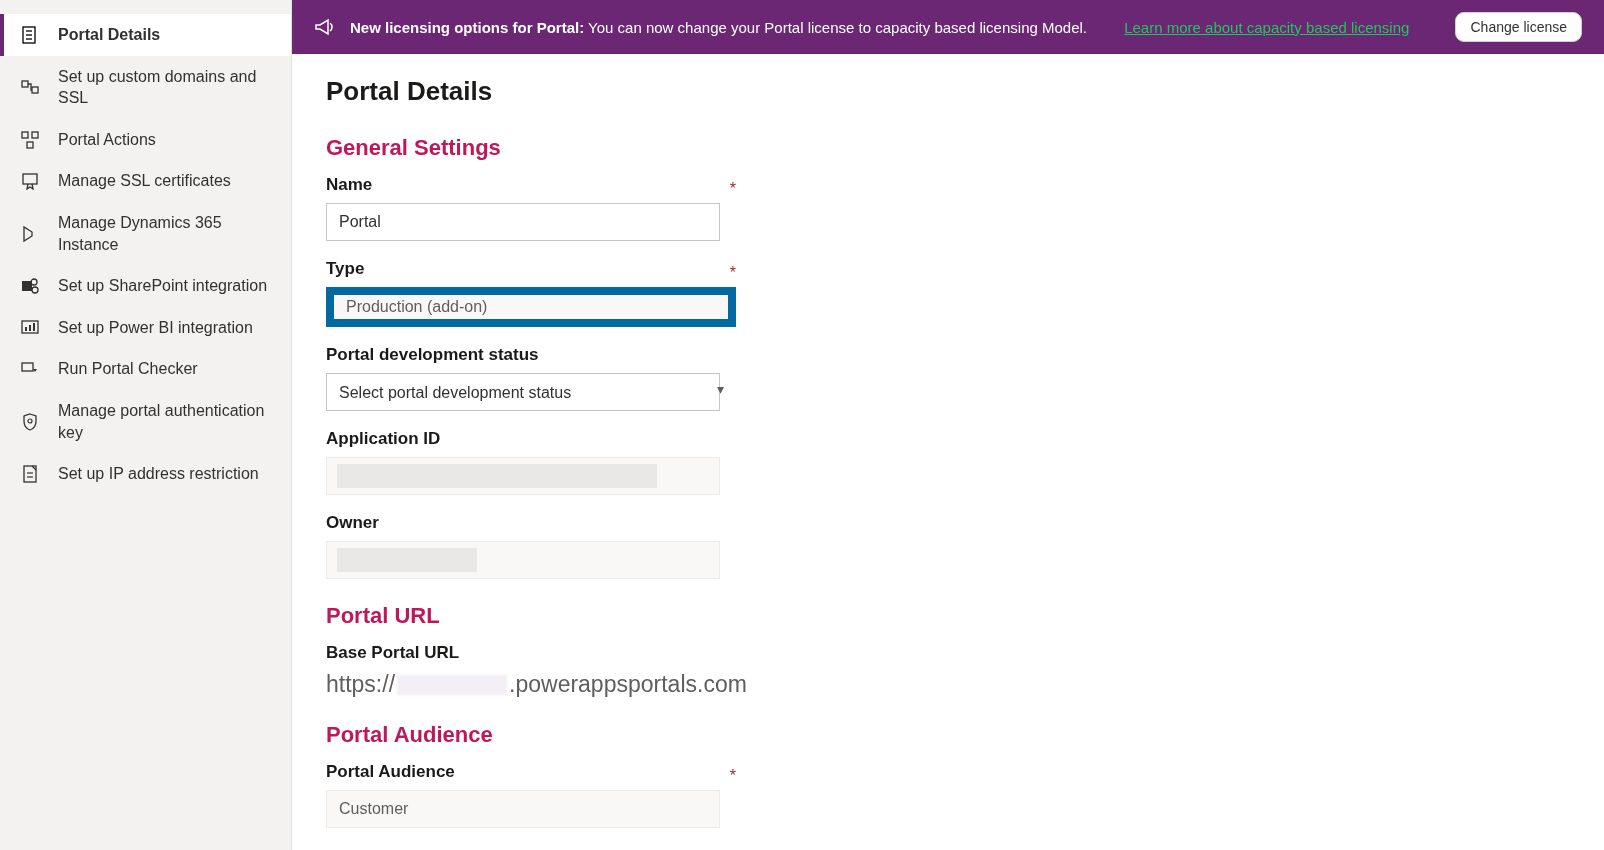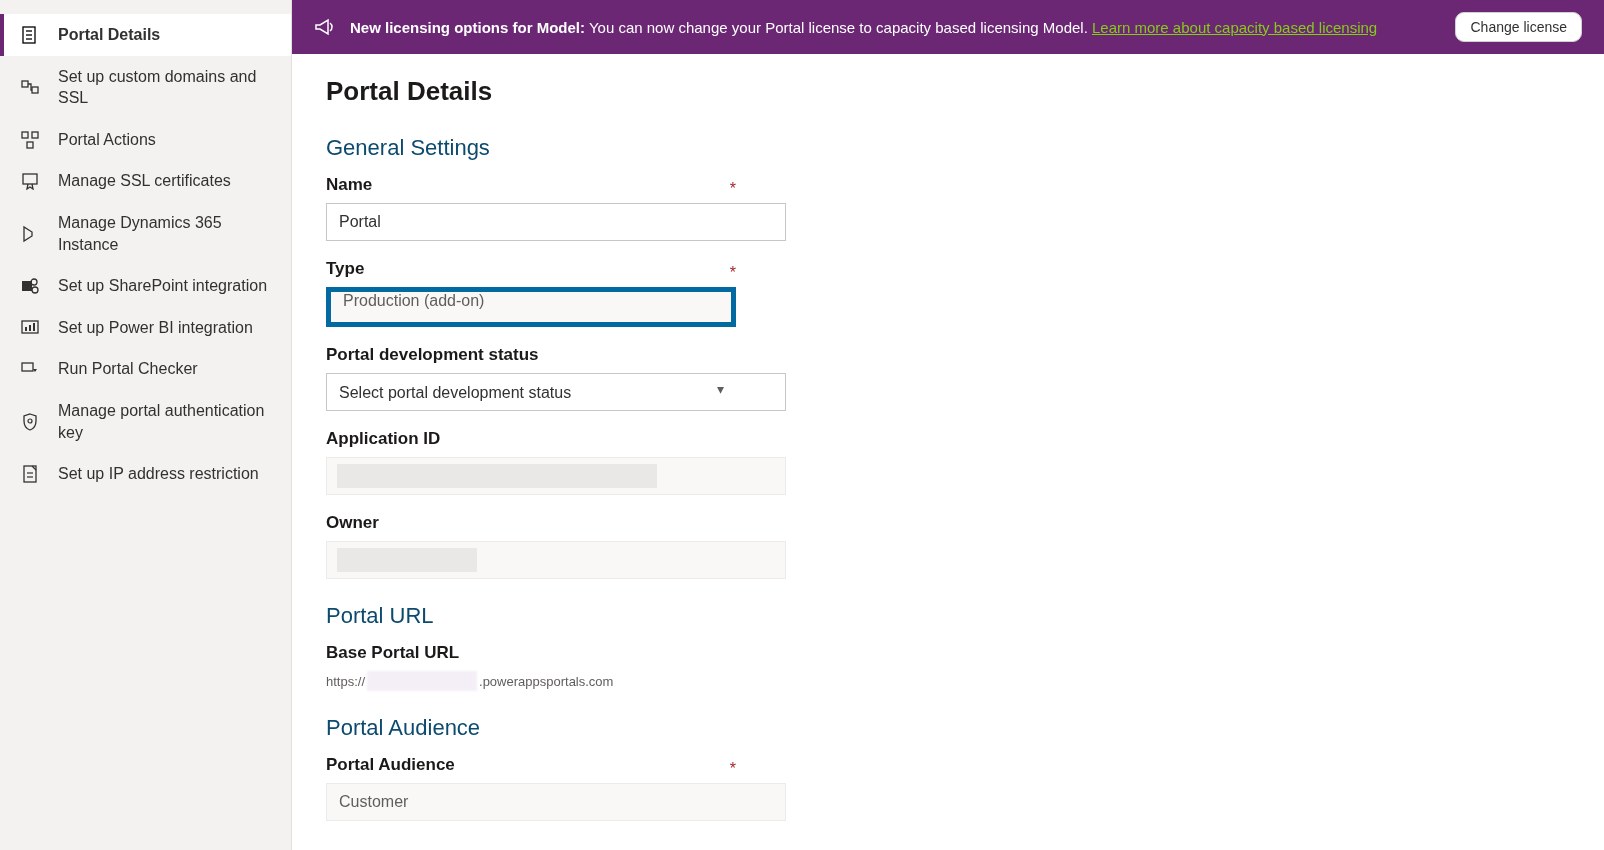--- a/index.html
+++ b/index.html
@@ -7,41 +7,41 @@
 .sidebar { width: 292px; background: #f3f2f1; height: 100%; border-right: 1px solid #e1dfdd; padding-top: 14px; }
 .sidebar-item { display: flex; align-items: center; padding: 10px 14px 10px 20px; cursor: pointer; color: #323130; font-size: 16px; line-height: 1.35; }
 .sidebar-item.active { background: #fff; border-left: 4px solid #6b2774; padding-left: 16px; font-weight: 600; }
 .sidebar-item .icon { width: 20px; height: 20px; margin-right: 18px; flex-shrink: 0; display: inline-flex; align-items: center; justify-content: center; color: #323130; }
 .sidebar-item.active .icon { color: #000; }
 .main { flex: 1; display: flex; flex-direction: column; height: 100%; }
 .banner { background: #6b2774; color: #fff; padding: 12px 22px; display: flex; align-items: center; font-size: 15px; }
 .banner .mega-icon { margin-right: 14px; display: inline-flex; }
 .banner .msg { flex: 1; }
 .banner .msg strong { font-weight: 700; }
-.banner a { color: #84cc16; text-decoration: underline; }
+.banner a { color: #22c55e; text-decoration: underline; margin-left: 33px; }
 .banner button { background: #fff; border: 1px solid #d1d1d1; border-radius: 9px; padding: 6px 14px; font-size: 14px; color: #323130; cursor: pointer; margin-left: 16px; }
 .content { padding: 22px 34px; overflow-y: auto; flex: 1; }
 h1.page-title { font-size: 26px; font-weight: 600; margin-bottom: 28px; color: #1b1a19; }
-h2.section-title { font-size: 22px; font-weight: 400; margin-bottom: 14px; color: #0c4a6e; }
+h2.section-title { font-size: 22px; font-weight: 700; margin-bottom: 14px; color: #be185d; }
 .sec { margin-bottom: 24px; }
 .field { margin-bottom: 18px; }
 .field label { display: block; font-size: 17px; font-weight: 600; margin-bottom: 8px; color: #1b1a19; }
 .label-row { display: flex; width: 410px; justify-content: space-between; align-items: center; }
 .req { color: #a4262c; font-size: 16px; }
 .field input[type=text], .field select, .ro-box, .redact-box {
-  width: 460px; height: 38px; border: 1px solid #c8c6c4; background: #fff; font-size: 16px; padding: 0 12px; color: #323130;
+  width: 394px; height: 38px; border: 1px solid #c8c6c4; background: #fff; font-size: 16px; padding: 0 12px; color: #323130;
 }
 select.dd { appearance: none; background: #fff; }
 .select-wrap { position: relative; width: 410px; border-radius: 8px; }
 .select-wrap:after { content: "▾"; position: absolute; right: 12px; top: 8px; pointer-events: none; color: #605e5c; font-size: 14px; }
 .ro-box { background: #f9f8f7; border: 1px solid #edebe9; color: #605e5c; display: flex; align-items: center; }
-.type-box { width: 410px; height: 40px; background: #f9f8f7; border: 5px solid #0369a1; display: flex; align-items: flex-start; padding: 0 12px; color: #605e5c; font-size: 16px; }
+.type-box { width: 410px; height: 40px; background: #f9f8f7; border: 8px solid #0369a1; display: flex; align-items: center; padding: 0 12px; color: #605e5c; font-size: 16px; }
 .redact-box { background: #f9f8f7; border: 1px solid #edebe9; position: relative; }
 .redact-inner { position: absolute; top: 6px; left: 10px; height: 24px; background: #e9e8e7; }
-.url-line { font-size: 13px; color: #605e5c; display: flex; align-items: center; }
+.url-line { font-size: 23px; color: #605e5c; display: flex; align-items: center; }
 .url-line .blur { display: inline-block; width: 110px; height: 20px; background: #f4eef6; margin: 0 2px; filter: blur(1px); }
 .root { position: relative; width: 100%; height: 100%; display: flex; }
 </style>
 </head>
 <body>
 
 <div class="root">
   <nav class="sidebar">
     <div class="sidebar-item active">
       <span class="icon">
@@ -145,21 +145,21 @@
 
   <div class="main">
     <div class="banner">
       <span class="mega-icon">
           <svg width="22" height="20" viewBox="0 0 22 20">
             <path d="M2 8 L2 12 L6 12 L14 17 L14 3 L6 8 Z" fill="none" stroke="#fff" stroke-width="1.5"></path>
             <path d="M16 6 A5 5 0 0 1 16 14" fill="none" stroke="#fff" stroke-width="1.5"></path>
           </svg>
         </span>
       <div class="msg">
-        <strong>New licensing options for Model:</strong><span> You can now change your Portal license to capacity based licensing Model. </span><a href="#">Learn more about capacity based licensing</a>
+        <strong>New licensing options for Portal:</strong><span> You can now change your Portal license to capacity based licensing Model. </span><a href="#">Learn more about capacity based licensing</a>
       </div>
       <button>Change license</button>
     </div>
 
     <div class="content">
       <h1 class="page-title">Portal Details</h1>
 
       <div class="sec">
         <h2 class="section-title">General Settings</h2>
 

